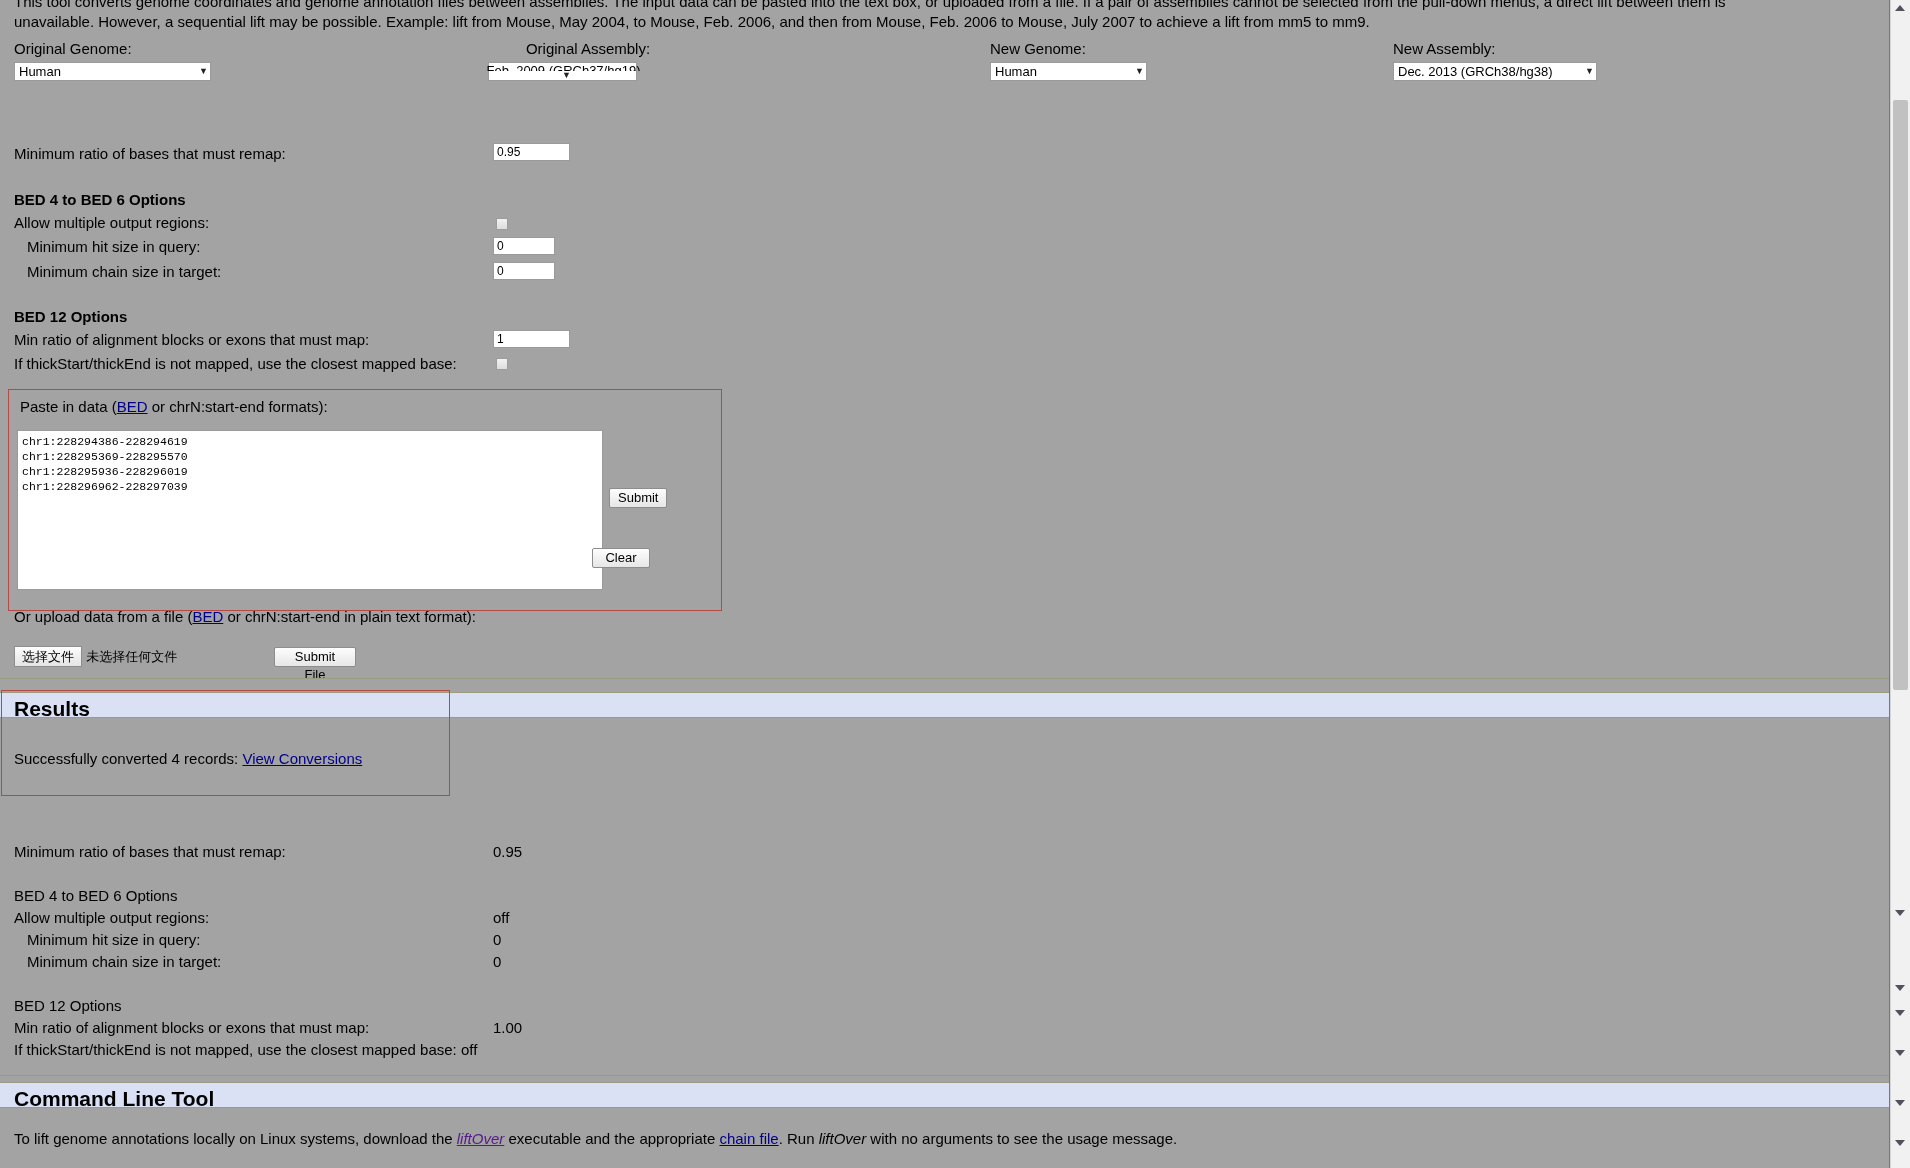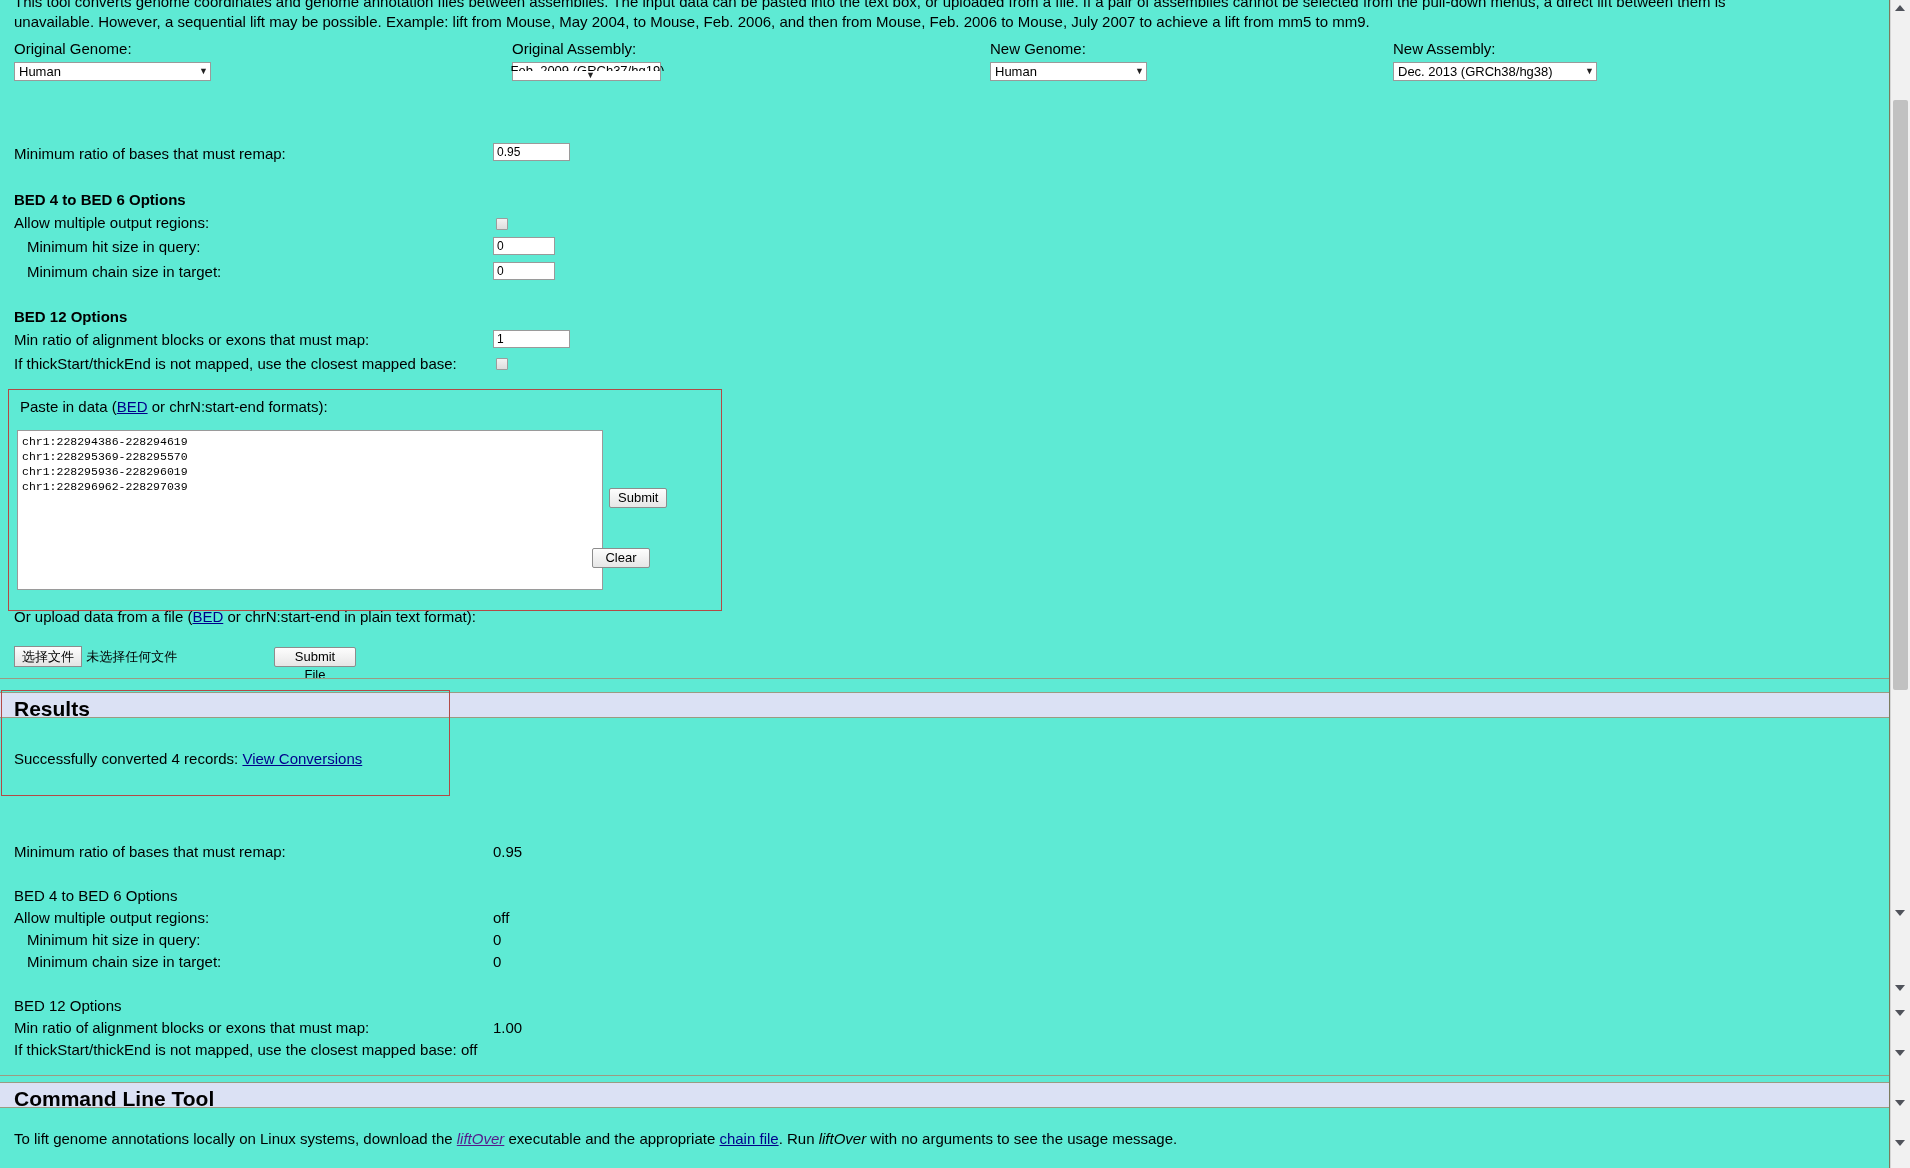--- a/index.html
+++ b/index.html
@@ -15,21 +15,21 @@
     color: #000000;
     overflow: hidden;
     position: relative;
   }
   .page {
     position: absolute;
     left: 0;
     top: 0;
     width: 1890px;
     height: 1168px;
-    background: #5eead4;
+    background: #a3a3a3;
     box-sizing: border-box;
     border-right: 1px solid #7b7b5e;
     overflow: hidden;
   }
 
   
   .intro {
     position: absolute;
     left: 14px;
     top: -8px;
@@ -288,21 +288,21 @@
   <div class="selector-row">
 
     <div class="sel-group" style="left:14px; top:0; width:200px;">
       <div class="sel-label">Original Genome:</div>
       <div class="sel-box" style="width:197px;">
         <span class="sel-text">Human</span>
         <span class="arrow">▼</span>
       </div>
     </div>
 
-    <div class="sel-group" style="left:512px; top:0; width:200px;">
+    <div class="sel-group" style="left:488px; top:0; width:200px;text-align:center;">
       <div class="sel-label">Original Assembly:</div>
       <div class="sel-box" style="width:149px;flex-direction:column;">
         <span class="sel-text">Feb. 2009 (GRCh37/hg19)</span>
         <span class="arrow">▼</span>
       </div>
     </div>
 
     <div class="sel-group" style="left:990px; top:0; width:200px;">
       <div class="sel-label">New Genome:</div>
       <div class="sel-box" style="width:157px;">

